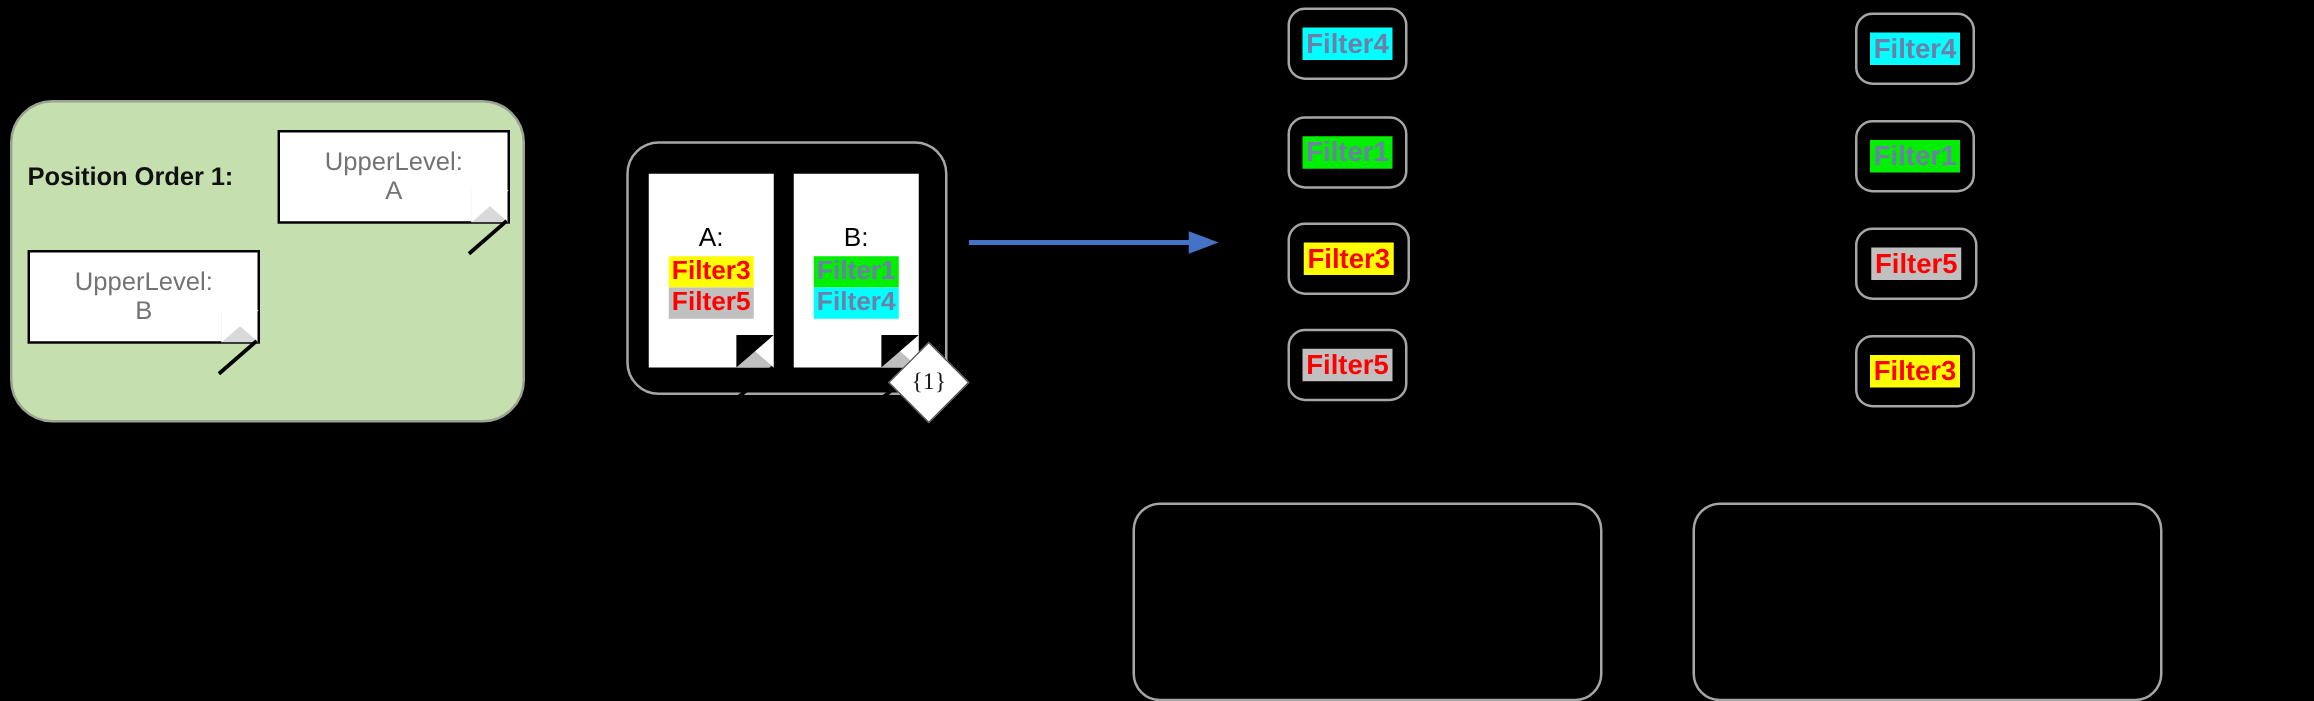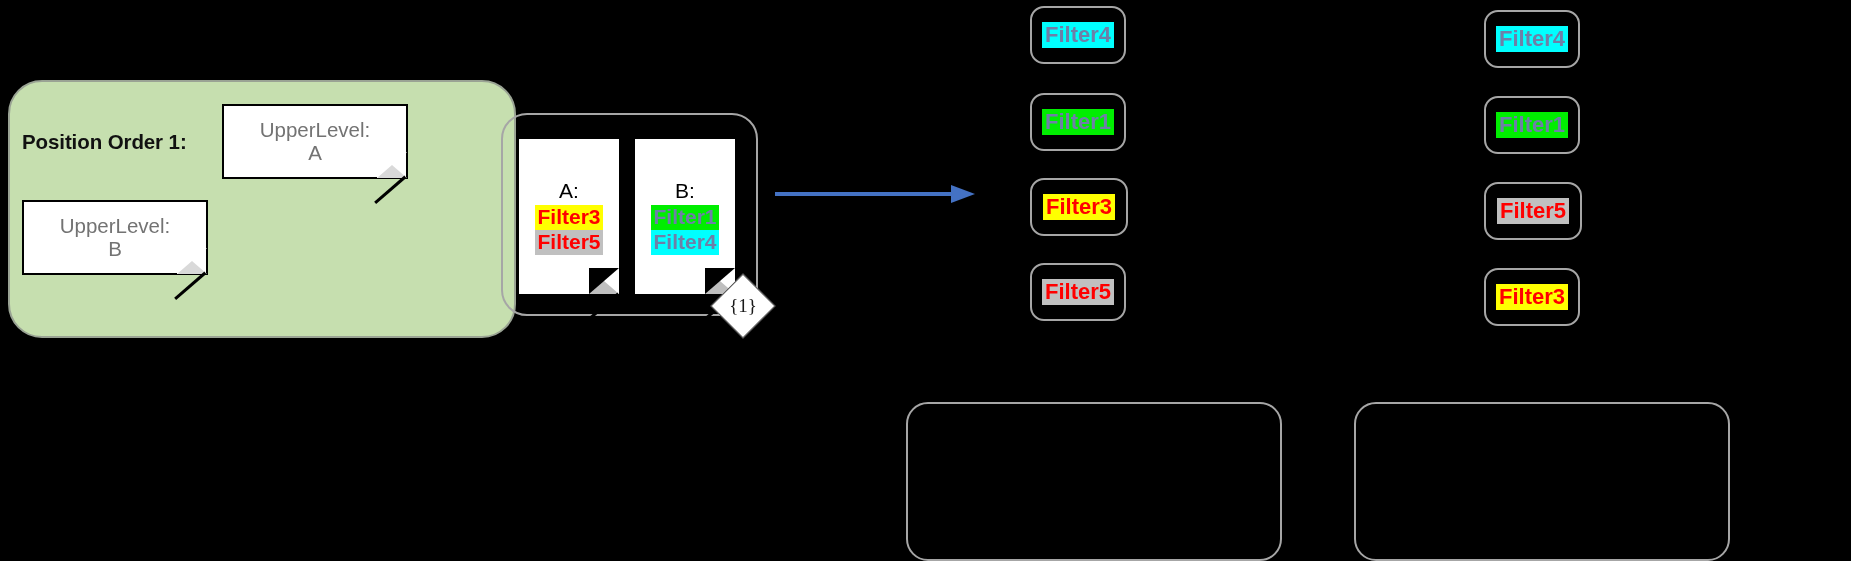--- a/index.html
+++ b/index.html
@@ -11,21 +11,21 @@
     width: 1851px; height: 561px;
     position: relative;
     overflow: hidden;
     font-family: "Liberation Sans", sans-serif;
   }
 
   
   #position-panel {
     position: absolute;
     left: 8px; top: 80px;
-    width: 508px; height: 258px;
+    width: 412px; height: 258px;
     background: #C6DFAF;
     border: 2px solid #9AA394;
     border-radius: 34px;
   }
   .pos-row {
     position: absolute;
     display: flex;
     align-items: center;
     left: 12px;
     width: 404px;

